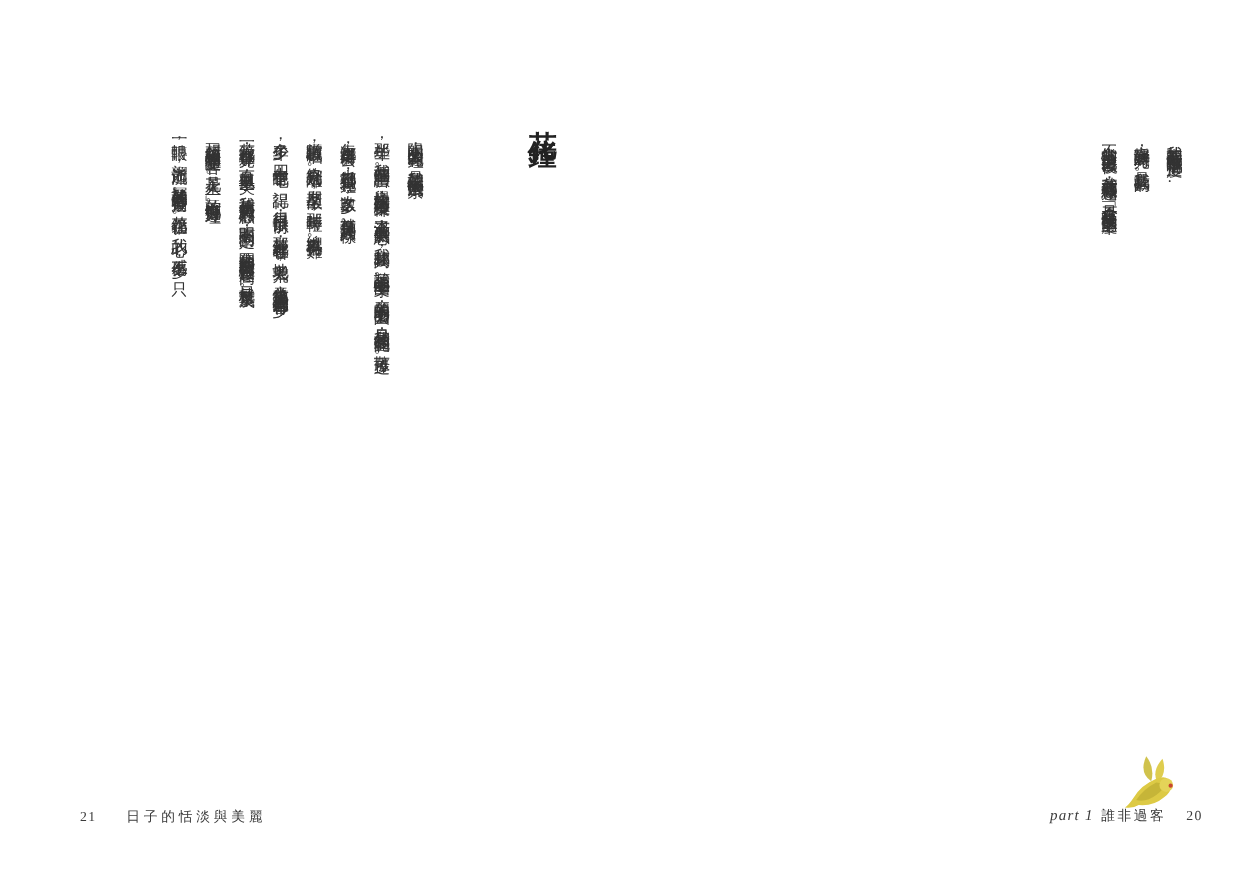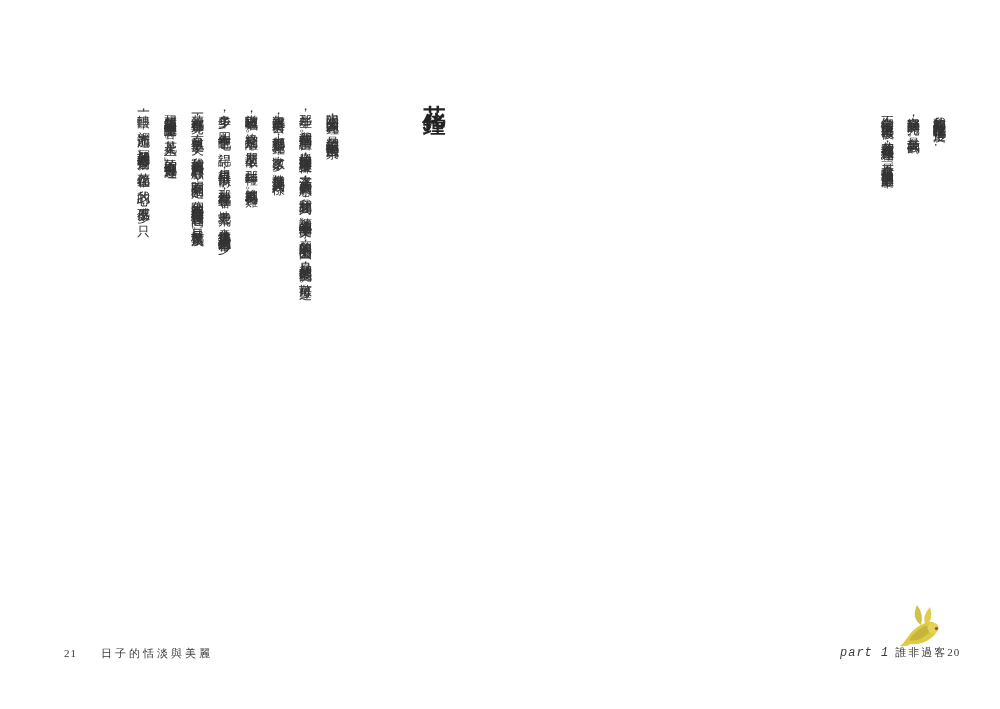--- a/index.html
+++ b/index.html
@@ -41,27 +41,27 @@
     top: 645px;
     width: 115px;
     white-space: nowrap;
     font-size: 11px;
     color: #3a3a3a;
   }
   .part-label {
     font-style: italic;
     font-size: 12px;
     letter-spacing: 1px;
-    font-family: Liberation Mono, monospace;
   }
   .section-title {
     margin-left: 6px;
     letter-spacing: 2px;
   }
   .pagenum-right {
+    margin-left: 16px;
     letter-spacing: 1px;
   }
   .bird {
     position: absolute;
     left: 897px;
     top: 604px;
     width: 48px;
     height: 44px;
   }
   

